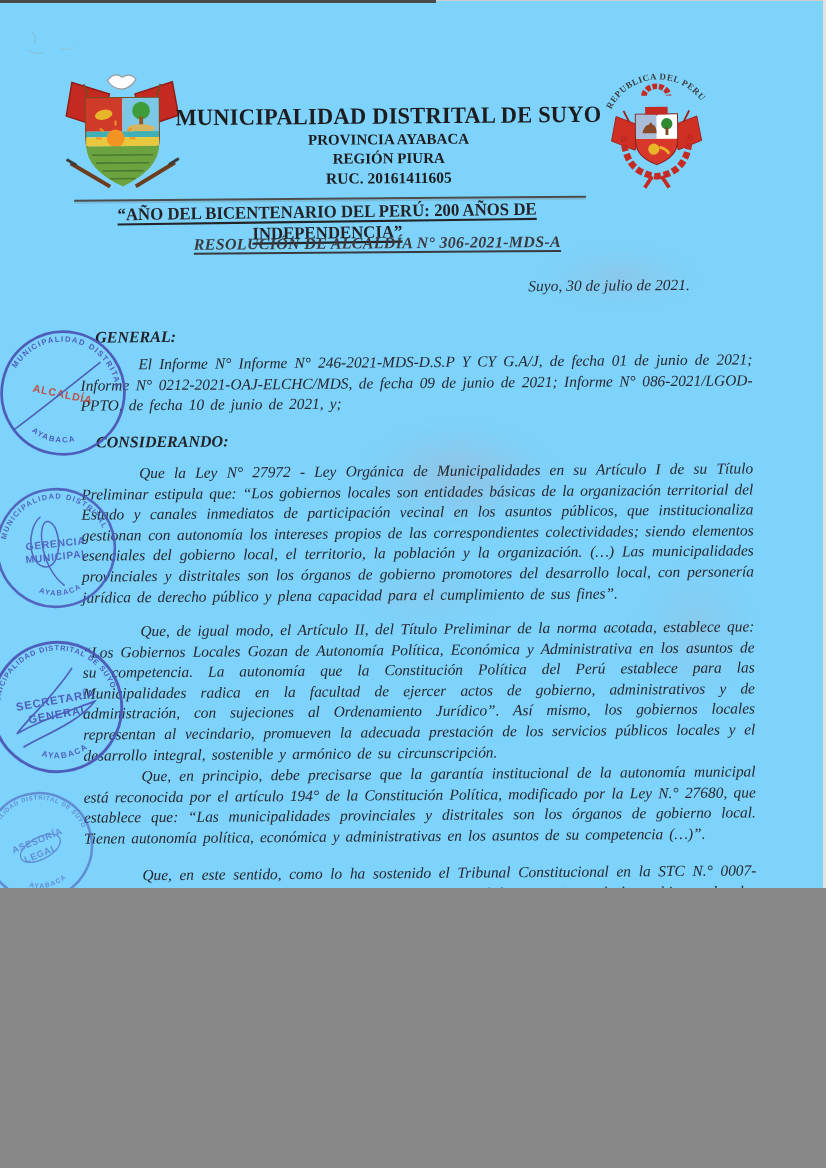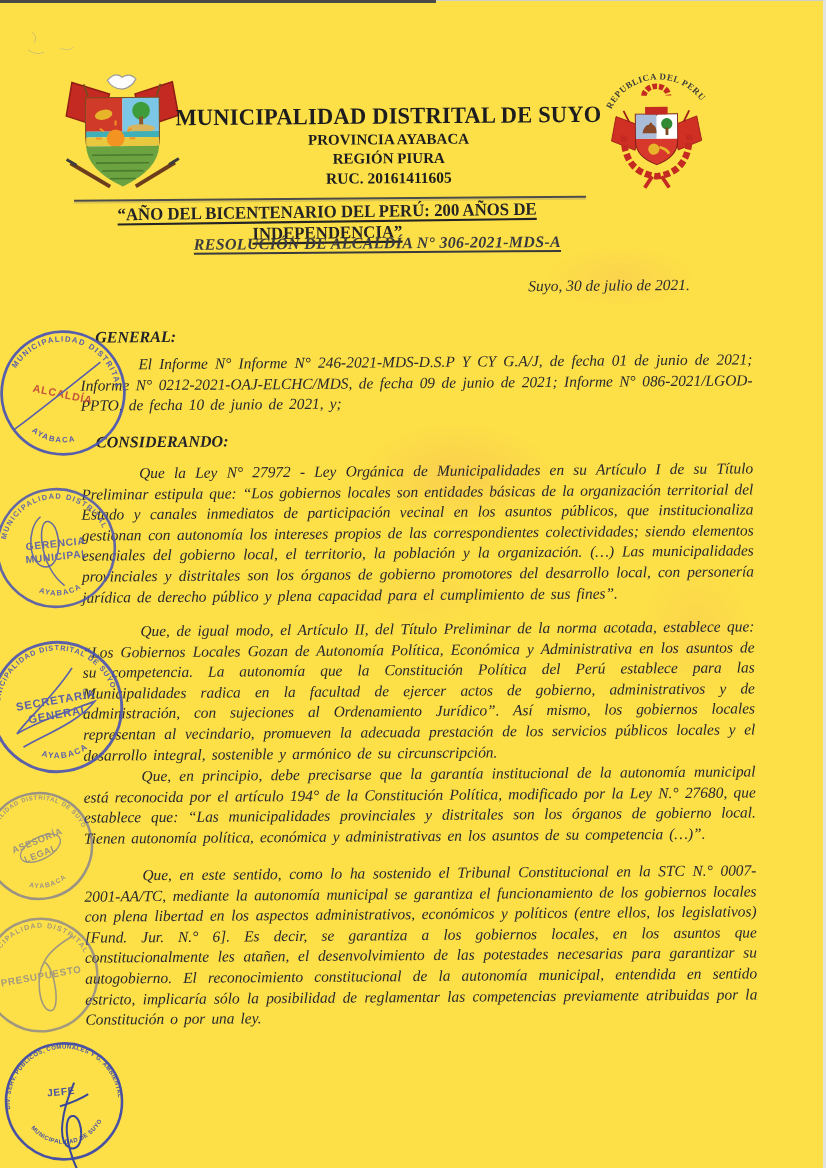--- a/index.html
+++ b/index.html
@@ -1,16 +1,16 @@
 <!DOCTYPE html>
 <html><head>
 <meta charset="utf-8">
 <style>
   html,body{margin:0;padding:0;background:#888;}
-  .page{position:relative;width:826px;height:1168px;background:#fde047;overflow:hidden;
+  .page{position:relative;width:826px;height:888px;background:#7dd3fc;overflow:hidden;
         font-family:"Liberation Serif",serif;color:#2b2b31;}
   
   .top-scan-line{position:absolute;left:0;top:0;width:436px;height:3px;background:#4a4a48;}
   .top-scan-line-light{position:absolute;left:0;top:0;width:100%;height:1px;background:#cfcfca;}
   .right-edge-line{position:absolute;right:0;top:0;width:3px;height:100%;background:#e3e3de;}
   .pencil-marks{position:absolute;left:24px;top:26px;opacity:.45;}
   .smudge{position:absolute;border-radius:50%;filter:blur(5px);pointer-events:none;}
   .smudge.s1{left:358px;top:422px;width:200px;height:105px;background:radial-gradient(closest-side,rgba(236,122,112,.17),rgba(236,122,112,0));}
   .smudge.s2{left:540px;top:246px;width:160px;height:62px;background:radial-gradient(closest-side,rgba(236,130,120,.13),rgba(236,130,120,0));}
   .smudge.s3{left:636px;top:560px;width:120px;height:140px;background:radial-gradient(closest-side,rgba(236,130,120,.11),rgba(236,130,120,0));}

